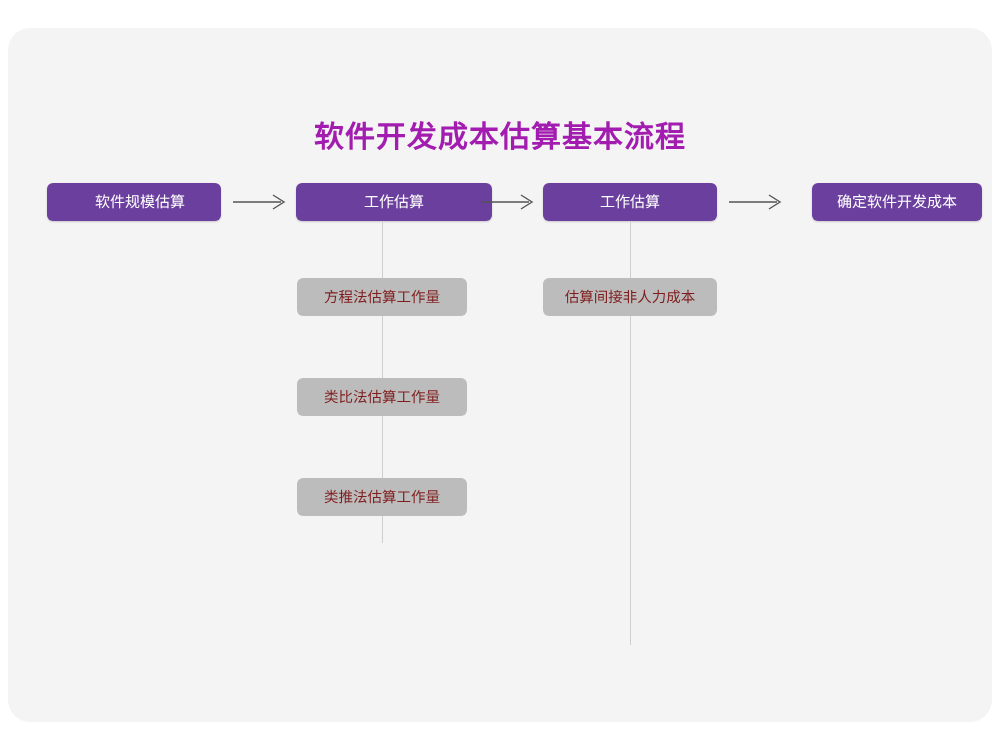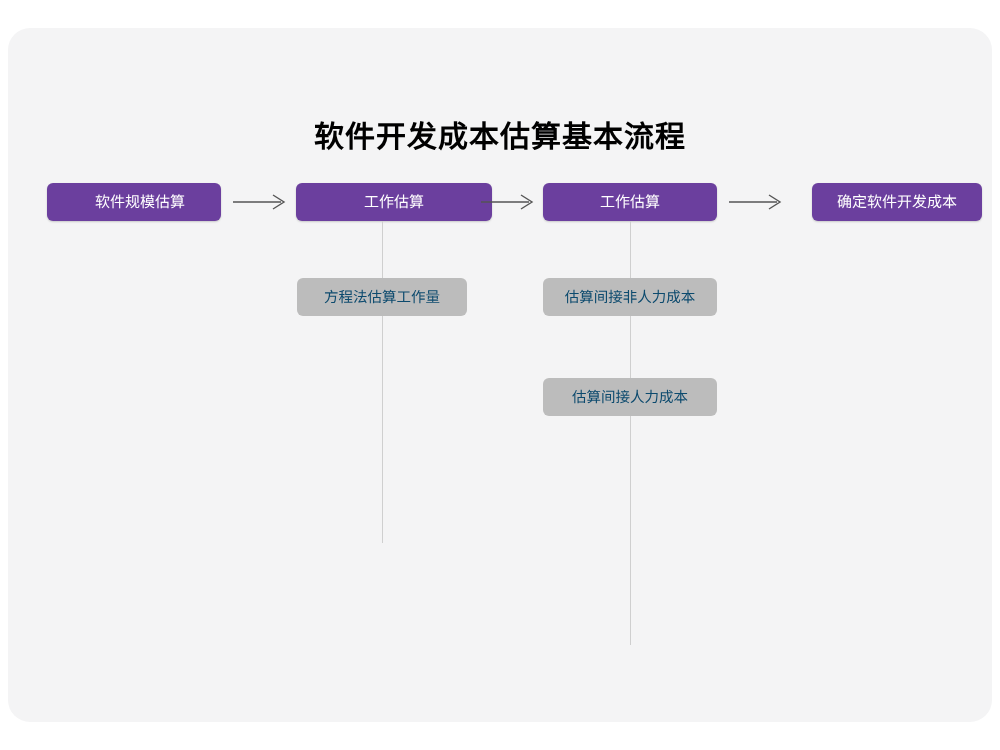--- a/index.html
+++ b/index.html
@@ -26,21 +26,21 @@
   }
 
   .diagram-title {
     position: absolute;
     left: 0;
     top: 84px;
     width: 984px;
     text-align: center;
     font-size: 30px;
     font-weight: 700;
-    color: #000000;
+    color: #a21caf;
     letter-spacing: 1px;
     white-space: nowrap;
   }
 
   
   .column {
     position: absolute;
     top: 0;
     width: 200px;
   }
@@ -79,21 +79,21 @@
     width: 100%;
   }
   .node-sub {
     position: relative;
     margin: 0 auto 62px auto;
     box-sizing: border-box;
     height: 38px;
     line-height: 38px;
     text-align: center;
     background: #bcbcbc;
-    color: #0c4a6e;
+    color: #7f1d1d;
     font-size: 14.5px;
     border-radius: 6px;
     white-space: nowrap;
     z-index: 2;
   }
   .col-1 .node-sub { width: 170px; }
   .col-2 .node-sub { width: 174px; font-family: Liberation Serif, serif; }
 
   
   .connector-v {
@@ -134,36 +134,37 @@
       <line x1="1" y1="9" x2="49" y2="9" stroke="#555555" stroke-width="1.4"></line>
       <polyline points="41,2 52,9 41,16" fill="none" stroke="#555555" stroke-width="1.4"></polyline>
     </svg>
   </div>
 
   <div class="column col-1">
     <div class="connector-v"></div>
     <div class="node-primary">工作估算</div>
     <div class="sub-stack">
       <div class="node-sub">方程法估算工作量</div>
+      <div class="node-sub">类比法估算工作量</div>
+      <div class="node-sub">类推法估算工作量</div>
     </div>
   </div>
 
   <div class="arrow arrow-1">
     <svg width="56" height="18" viewBox="0 0 56 18" aria-hidden="true">
       <line x1="1" y1="9" x2="49" y2="9" stroke="#555555" stroke-width="1.4"></line>
       <polyline points="41,2 52,9 41,16" fill="none" stroke="#555555" stroke-width="1.4"></polyline>
     </svg>
   </div>
 
   <div class="column col-2">
     <div class="connector-v"></div>
     <div class="node-primary">工作估算</div>
     <div class="sub-stack">
       <div class="node-sub">估算间接非人力成本</div>
-      <div class="node-sub">估算间接人力成本</div>
     </div>
   </div>
 
   <div class="arrow arrow-2">
     <svg width="56" height="18" viewBox="0 0 56 18" aria-hidden="true">
       <line x1="1" y1="9" x2="49" y2="9" stroke="#555555" stroke-width="1.4"></line>
       <polyline points="41,2 52,9 41,16" fill="none" stroke="#555555" stroke-width="1.4"></polyline>
     </svg>
   </div>
 

